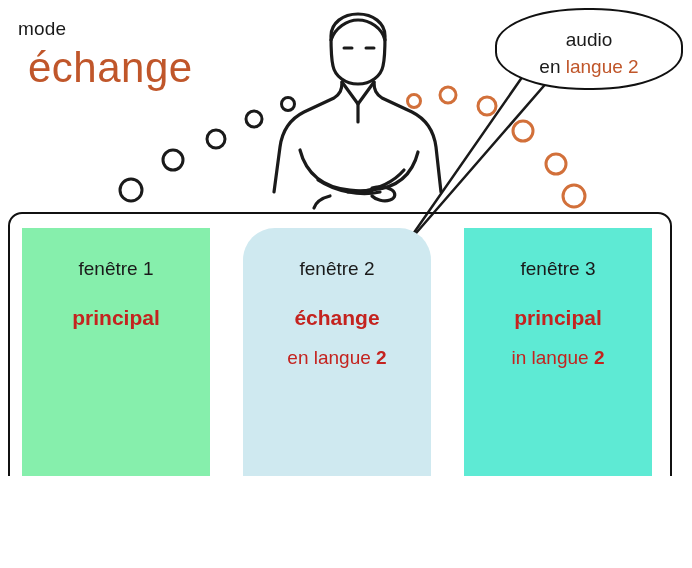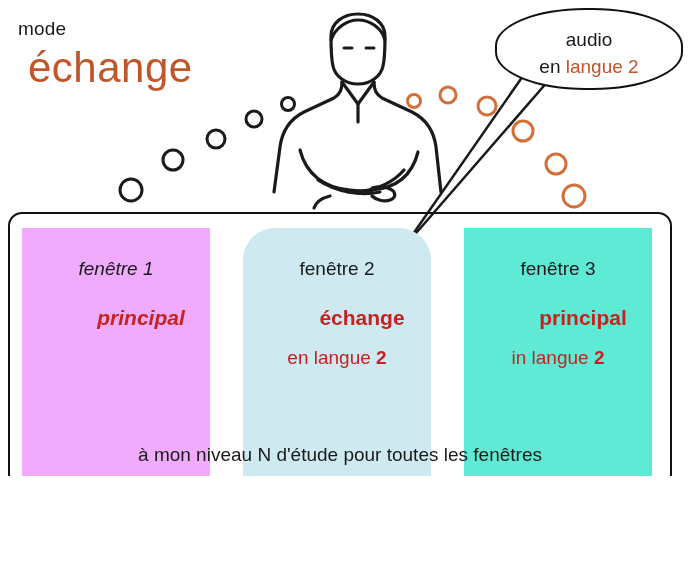--- a/index.html
+++ b/index.html
@@ -78,21 +78,21 @@
     background: transparent;
     box-sizing: border-box;
   }
 
   .col {
     position: absolute;
     top: 228px;
     width: 188px;
     height: 305px;
   }
-  .col-1 { left: 22px;  background: #f0abfc; font-style: italic; }
+  .col-1 { left: 22px;  background: #86efac; }
   .col-2 { left: 243px; background: #cfe9f0; border-radius: 32px; }
   .col-3 { left: 464px; background: #5eead4; }
 
   .col-title {
     position: absolute;
     top: 30px;
     left: 0;
     width: 100%;
     text-align: center;
     font-size: 19px;
@@ -100,21 +100,20 @@
   }
   .col-main {
     position: absolute;
     top: 78px;
     left: 0;
     width: 100%;
     text-align: center;
     font-size: 21px;
     font-weight: bold;
     color: #c4231f;
-    padding-left: 25px;
   }
   .col-sub {
     position: absolute;
     top: 119px;
     left: 0;
     width: 100%;
     text-align: center;
     font-size: 19px;
     color: #c4231f;
   }
@@ -215,15 +214,14 @@
     <div class="col-main">échange</div>
     <div class="col-sub"><span>en langue </span><b>2</b></div>
   </div>
 
   <div class="col col-3">
     <div class="col-title">fenêtre 3</div>
     <div class="col-main">principal</div>
     <div class="col-sub"><span>in langue </span><b>2</b></div>
   </div>
 
-  <div class="footer-note">à mon niveau N d'étude pour toutes les fenêtres</div>
 
 </div>
 
 </body></html>

